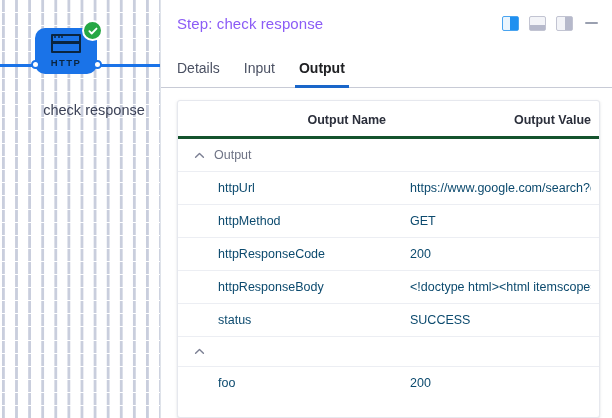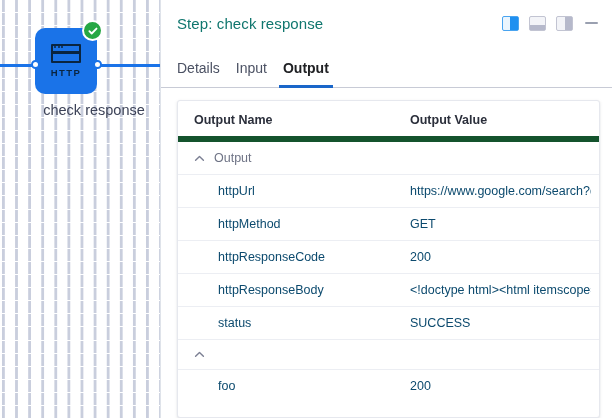--- a/index.html
+++ b/index.html
@@ -40,21 +40,21 @@
 
   
   .wire {
     position: absolute; left: 0; top: 64px; width: 161px; height: 3px;
     background: #1a73e8;
   }
 
   
   .node {
     position: absolute; left: 35px; top: 28px;
-    width: 62px; height: 66px;
+    width: 62px; height: 46px;
     background: #1a73e8;
     border-radius: 10px;
     display: flex; flex-direction: column;
     align-items: center; justify-content: center;
     z-index: 3;
   }
   .node-icon { width: 30px; height: 22px; position: relative; }
   .node-icon .win {
     position: absolute; left: 0; top: 0; width: 30px; height: 19px;
     border: 2.5px solid #0a2540; border-radius: 1px;
@@ -100,21 +100,21 @@
   
   .panel {
     position: relative; flex: 1 1 auto; height: 418px;
     background: #ffffff; overflow: hidden;
   }
   .panel-header {
     height: 46px; display: flex; align-items: center;
     padding: 0 12px 0 16px;
   }
   .panel-title {
-    font-size: 15px; color: #0f766e; font-weight: 400;
+    font-size: 15px; color: #8b5cf6; font-weight: 400;
     letter-spacing: .1px; flex: 1 1 auto;
   }
   .panel-actions { display: flex; align-items: center; gap: 10px; }
 
   .lay-ico { width: 17px; height: 15px; border-radius: 2px; position: relative; }
   .lay-ico.split { border: 1.5px solid #49a4f0; background: #eaf5fe; }
   .lay-ico.split::after {
     content: ""; position: absolute; right: 0; top: 0;
     width: 52%; height: 100%; background: #1f90f0;
   }
@@ -128,21 +128,21 @@
     content: ""; position: absolute; right: 0; top: 0;
     width: 45%; height: 100%; background: #b6b9cb;
   }
   .dash-ico {
     width: 13px; height: 2px; background: #9aa0b0; border-radius: 1px;
     margin-left: 2px; margin-right: 2px;
   }
 
   
   .tabs {
-    display: flex; align-items: flex-end; gap: 16px;
+    display: flex; align-items: flex-end; gap: 24px;
     padding: 0 0 0 16px; height: 42px;
     border-bottom: 1px solid #c8cbd6;
     position: relative;
   }
   .tab {
     font-size: 14px; color: #4b5163; padding-bottom: 11px;
     position: relative; cursor: pointer;
   }
   .tab.active { color: #202124; font-weight: 700; }
   .tab.active::after {
@@ -155,22 +155,22 @@
   .card {
     background: #ffffff;
     border: 1px solid #e6e8ee;
     border-radius: 3px;
     box-shadow: 0 1px 2px rgba(60,64,87,.12), 0 1px 4px rgba(60,64,87,.06);
     height: 100%;
     overflow: hidden;
   }
   table { width: 100%; border-collapse: collapse; table-layout: fixed; }
   th {
-    text-align: left; font-size: 12.5px; font-weight: 700; color: #2b2f3b;
-    padding: 12px 8px 9px 16px; border-bottom: 6px solid #14532d;
+    text-align: right; font-size: 12.5px; font-weight: 700; color: #2b2f3b;
+    padding: 12px 8px 9px 16px; border-bottom: 3px solid #14532d;
     white-space: nowrap;
   }
   th.col-name  { width: 216px; }
   th.col-value { width: auto; }
   td {
     font-size: 12.5px; color: #0c4a6e; padding: 9px 8px 9px 16px;
     border-bottom: 1px solid #eceef3;
     white-space: nowrap; overflow: hidden;
   }
   tr.group td {

